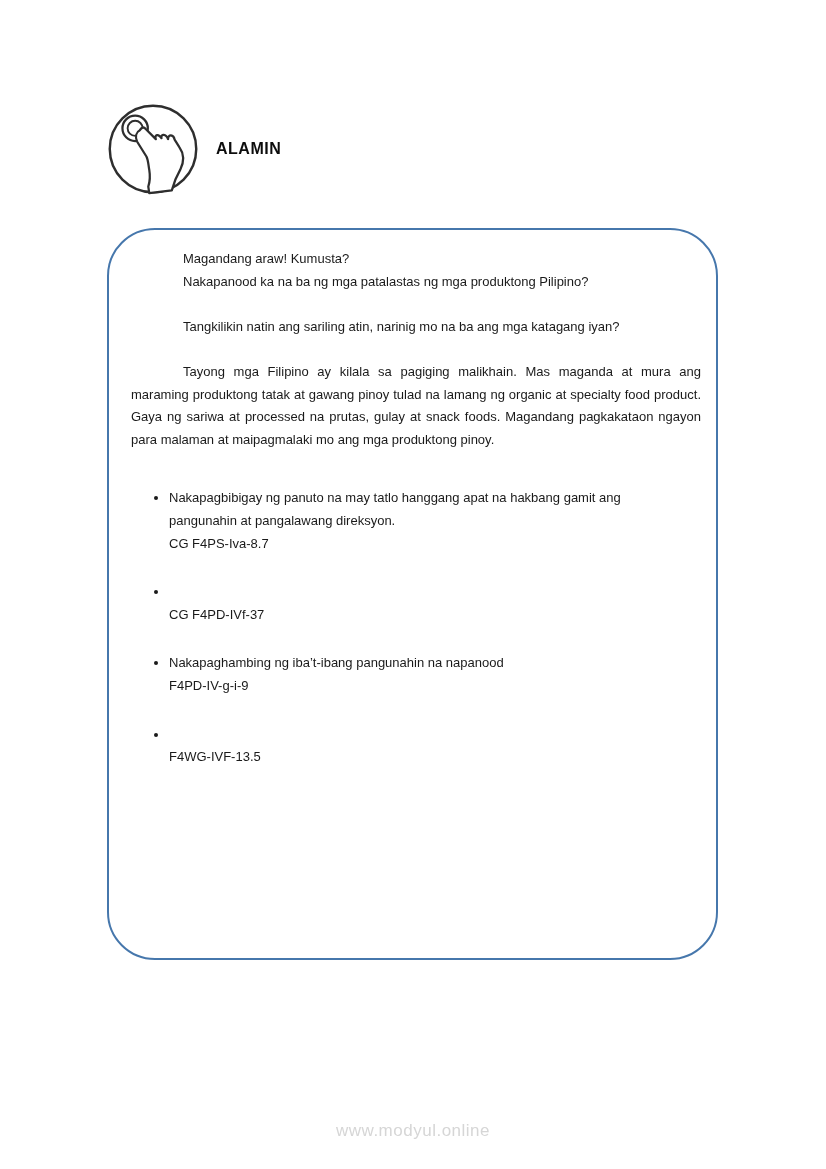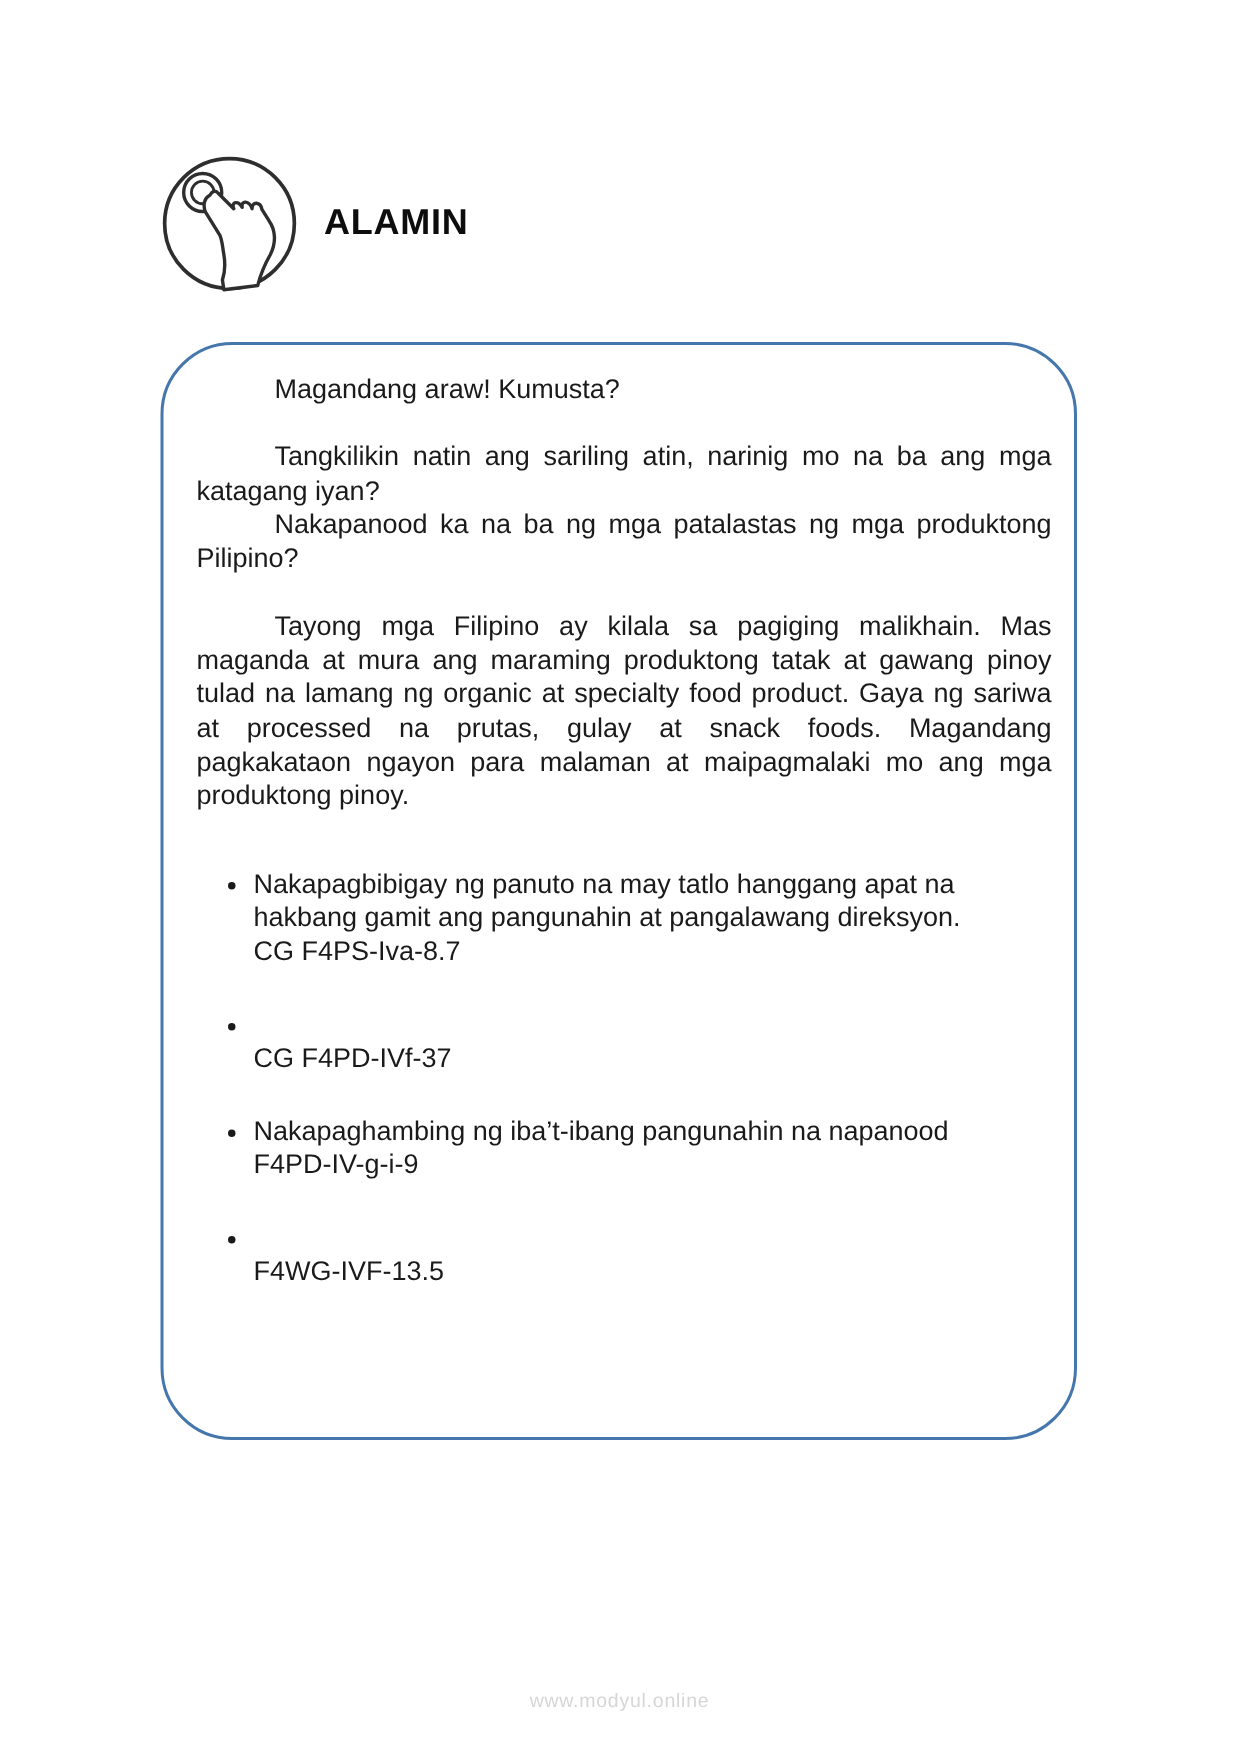--- a/index.html
+++ b/index.html
@@ -17,37 +17,37 @@
   .header-row {
     position: absolute;
     left: 106px;
     top: 102px;
     display: flex;
     align-items: center;
     gap: 16px;
   }
   .tap-icon { width: 94px; height: 94px; display: block; }
   .page-title {
-    font-size: 24px;
+    font-size: 16px;
     font-weight: bold;
     letter-spacing: 0.5px;
     color: #0d0d0d;
   }
 
   
   .content-box {
     position: absolute;
     left: 107px;
     top: 228px;
     width: 611px;
     height: 732px;
     border: 2px solid #4677ac;
     border-radius: 48px;
     padding: 18px 15px 0 22px;
-    font-size: 18px;
+    font-size: 13px;
     line-height: 22.6px;
   }
   .content-box p {
     text-align: justify;
     margin: 0;
   }
   .indent { text-indent: 52px; }
   .spaced { margin-top: 22.6px !important; }
 
   .objectives-list {
@@ -63,21 +63,21 @@
   }
   .objective-code { font-weight: normal; }
 
   
   .watermark {
     position: absolute;
     left: 0;
     right: 0;
     bottom: 28px;
     text-align: center;
-    font-size: 13px;
+    font-size: 17px;
     letter-spacing: 0.5px;
     color: #d6d6d6;
   }
 </style>
 </head>
 <body>
 
 <div class="header-row">
   <svg class="tap-icon" viewBox="0 0 100 100" xmlns="http://www.w3.org/2000/svg">
 
@@ -100,22 +100,22 @@
              C64,33.5 58,33.5 59,38.5
              C56,33.5 51,34.5 53,39.5
              L42,28.5
              C40,26 37.8,27.2 36,30 Z" fill="#ffffff" stroke="#2e2e2e" stroke-width="2.4" stroke-linejoin="round"></path>
   </svg>
   <div class="page-title">ALAMIN</div>
 </div>
 
 <div class="content-box">
   <p class="indent">Magandang araw! Kumusta?</p>
+  <p class="indent">Nakapanood ka na ba ng mga patalastas ng mga produktong Pilipino?</p>
   <p class="indent spaced">Tangkilikin natin ang sariling atin, narinig mo na ba ang mga katagang iyan?</p>
-  <p class="indent">Nakapanood ka na ba ng mga patalastas ng mga produktong Pilipino?</p>
   <p class="indent spaced">Tayong mga Filipino ay kilala sa pagiging malikhain. Mas maganda at mura ang maraming produktong tatak at gawang pinoy tulad na lamang ng organic at specialty food product. Gaya ng sariwa at processed na prutas, gulay at snack foods. Magandang pagkakataon ngayon para malaman at maipagmalaki mo ang mga produktong pinoy.</p>
 
   <ul class="objectives-list">
     <li>
       <span>Nakapagbibigay ng panuto na may tatlo hanggang apat na hakbang gamit ang pangunahin at pangalawang direksyon.</span><br>
       <span class="objective-code">CG F4PS-Iva-8.7</span>
     </li>
     <li>
       <br>
       <span class="objective-code">CG F4PD-IVf-37</span>

